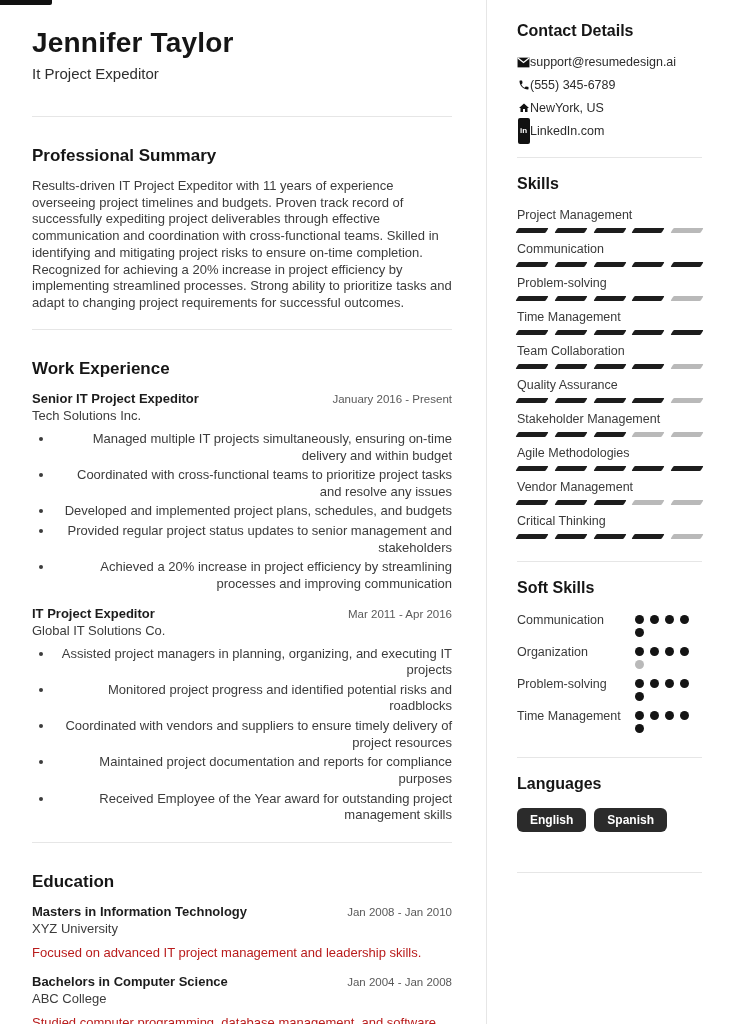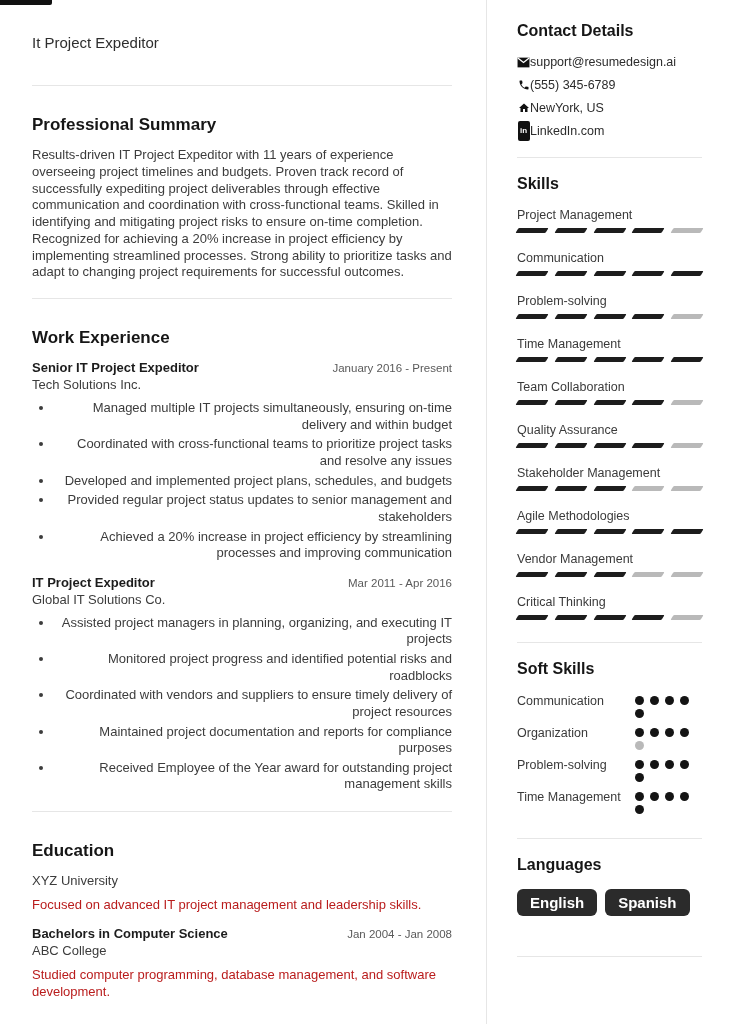--- a/index.html
+++ b/index.html
@@ -34,46 +34,47 @@
   .edu-desc { font-size: 13px; color: #b91c1c; margin: 9px 0 12px 0; line-height: 1.3; }
 
   
   .sidebar { flex: 1; padding: 22px 28px 0 30px; }
   .side-heading { font-size: 16px; font-weight: 700; color: #161616; margin: 0 0 15px 0; }
   .side-divider { border: none; border-top: 1px solid #e6e6e6; margin: 19px 0 17px 0; }
 
   .contact-item { display: flex; align-items: center; margin-bottom: 9px; font-size: 12.5px; color: #2c2c2c; }
   .cicon { width: 13px; height: 13px; display: inline-flex; align-items: center; justify-content: center; flex: 0 0 13px; }
   .cicon svg { display: block; }
-  .li-badge { width: 12px; height: 20px; background: #111; color: #fff; border-radius: 2px; font-size: 8px; font-weight: 700; display: flex; align-items: center; justify-content: center; line-height: 1; }
-
-  .skill-item { margin-bottom: 18px; }
+  .li-badge { width: 12px; height: 26px; background: #111; color: #fff; border-radius: 2px; font-size: 8px; font-weight: 700; display: flex; align-items: center; justify-content: center; line-height: 1; }
+
+  .skill-item { margin-bottom: 9px; }
   .skill-name { display: block; font-size: 12.5px; color: #3a3a3a; margin-bottom: 6px; }
   .skill-bar { display: flex; justify-content: space-between; height: 5px; }
   .seg { width: 30px; height: 5px; border-radius: 1px; background: #b9b9b9; transform: skewX(-32deg); }
   .seg.filled { background: #1d1d1d; }
 
   .soft-row { display: flex; margin-bottom: 7px; }
   .soft-name { width: 118px; font-size: 12.5px; color: #3a3a3a; line-height: 1.4; }
   .soft-dots { width: 62px; display: flex; flex-wrap: wrap; gap: 4px 6px; align-content: flex-start; padding-top: 3px; }
   .dot { width: 9px; height: 9px; border-radius: 50%; background: #141414; }
   .dot.empty { background: #b9b9b9; }
 
   .tags { display: flex; gap: 8px; }
-  .tag { background: #2b2b2b; color: #ffffff; font-size: 15px; font-weight: 700; padding: 6px 13px; border-radius: 6px; line-height: 1; }
+  .tag { background: #2b2b2b; color: #ffffff; font-size: 12px; font-weight: 700; padding: 6px 13px; border-radius: 6px; line-height: 1; }
 </style>
 </head>
 <body>
 
 <div class="corner-mark"></div>
 
 <div class="page">
 
   <div class="main">
 
+    <h1 class="name">Jennifer Taylor</h1>
     <div class="headline">It Project Expeditor</div>
 
     <hr class="divider top-gap">
 
     <h2 class="section-heading">Professional Summary</h2>
     <p class="body-text">Results-driven IT Project Expeditor with 11 years of experience overseeing project timelines and budgets. Proven track record of successfully expediting project deliverables through effective communication and coordination with cross-functional teams. Skilled in identifying and mitigating project risks to ensure on-time completion. Recognized for achieving a 20% increase in project efficiency by implementing streamlined processes. Strong ability to prioritize tasks and adapt to changing project requirements for successful outcomes.</p>
 
     <hr class="divider">
 
     <h2 class="section-heading">Work Experience</h2>
@@ -106,20 +107,24 @@
         <li>Maintained project documentation and reports for compliance purposes</li>
         <li>Received Employee of the Year award for outstanding project management skills</li>
       </ul>
     </div>
 
     <hr class="divider" style="margin-top:18px">
 
     <h2 class="section-heading">Education</h2>
 
     <div class="edu">
+      <div class="entry-head">
+        <span class="entry-title">Masters in Information Technology</span>
+        <span class="entry-dates">Jan 2008 - Jan 2010</span>
+      </div>
       <div class="entry-sub">XYZ University</div>
       <p class="edu-desc">Focused on advanced IT project management and leadership skills.</p>
     </div>
 
     <div class="edu">
       <div class="entry-head">
         <span class="entry-title">Bachelors in Computer Science</span>
         <span class="entry-dates">Jan 2004 - Jan 2008</span>
       </div>
       <div class="entry-sub">ABC College</div>

